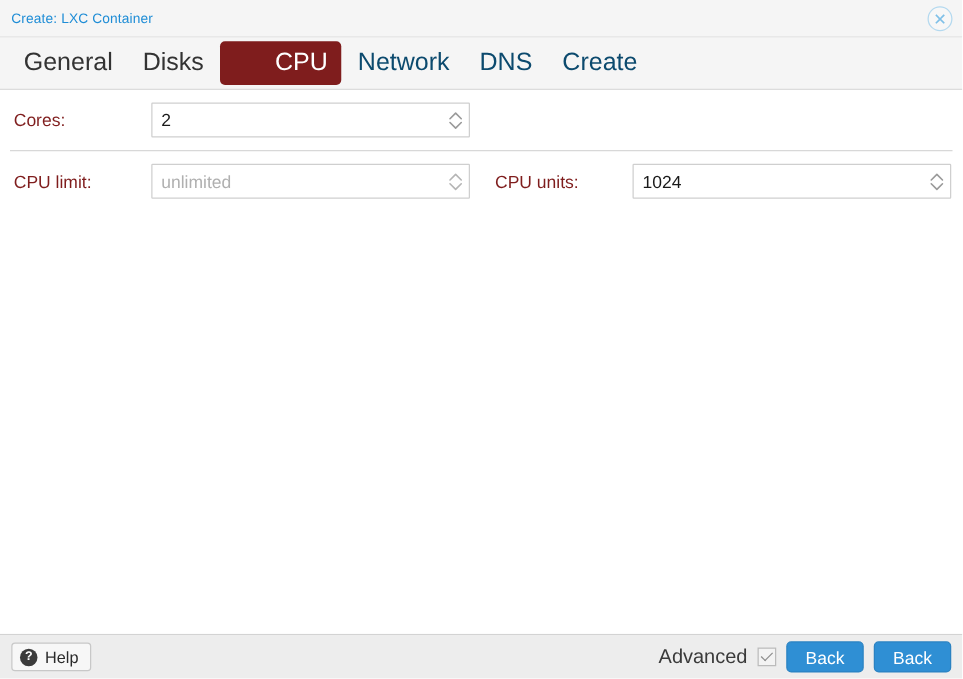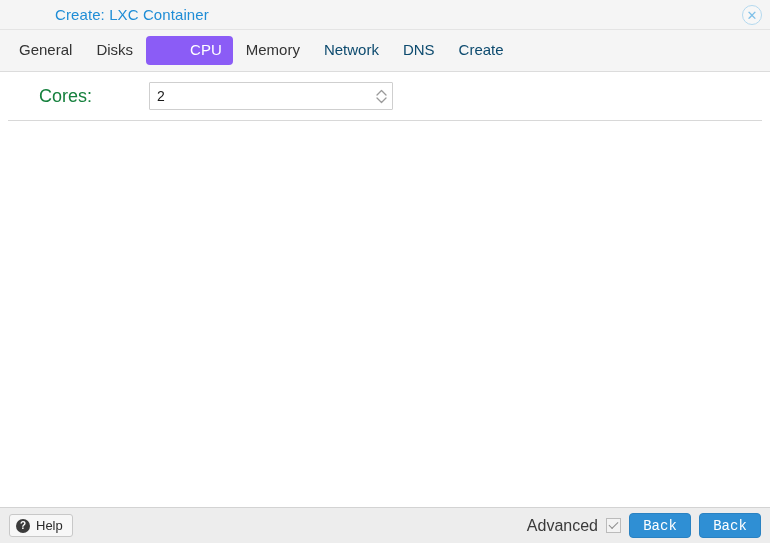--- a/index.html
+++ b/index.html
@@ -25,24 +25,23 @@
     background: #f5f5f5;
     border-bottom: 1px solid #e4e4e4;
     display: flex;
     align-items: center;
     padding: 0 6px 0 9px;
     flex: 0 0 auto;
     position: relative;
   }
   .title-text {
     color: #1f8dd6;
-    font-size: 15px;
+    font-size: 11px;
     letter-spacing: 0.1px;
     white-space: nowrap;
-    margin-left: 46px;
   }
   .close-btn {
     position: absolute;
     right: 8px; top: 5px;
     width: 20px; height: 20px;
     border-radius: 50%;
     border: 1px solid #b4d9ef;
     color: #7fc0e8;
     display: flex; align-items: center; justify-content: center;
     font-size: 13px; line-height: 1;
@@ -56,30 +55,30 @@
     height: 42px;
     background: #f5f5f5;
     border-bottom: 1px solid #dcdcdc;
     display: flex;
     align-items: center;
     padding: 0 8px;
     gap: 2px;
     flex: 0 0 auto;
   }
   .tab {
-    font-size: 15px;
+    font-size: 20px;
     color: #333333;
     padding: 5px 11px 6px 11px;
     border-radius: 4px;
     cursor: pointer;
     white-space: nowrap;
     line-height: 1.2;
   }
   .tab.active {
-    background: #8b5cf6;
+    background: #7f1d1d;
     color: #ffffff;
     padding-left: 44px;
   }
   .tab.disabled {
     color: #0c4a6e;
     cursor: default;
   }
 
   
   .content {
@@ -95,27 +94,26 @@
     padding: 0 8px;
     height: 48px;
   }
   .field-group {
     display: flex;
     align-items: center;
     width: 385px;
     flex: 0 0 auto;
   }
   .field-label {
-    font-size: 18px;
-    color: #15803d;
+    font-size: 14px;
+    color: #7f1d1d;
     width: 113px;
     flex: 0 0 auto;
     padding-left: 3px;
     white-space: nowrap;
-    margin-left: 28px;
   }
   .input-wrap {
     position: relative;
     flex: 1 1 auto;
     max-width: 255px;
   }
   .spin-input {
     width: 100%;
     height: 28px;
     border: 1px solid #cfcfcf;
@@ -204,21 +202,21 @@
     border-left: 1.6px solid #8e8e8e;
     border-bottom: 1.6px solid #8e8e8e;
     transform: rotate(-45deg) translate(1px, -1px);
   }
   .btn-primary {
     background: #2f8fd4;
     border: 1px solid #2a82c2;
     border-radius: 4px;
     color: #ffffff;
     font-size: 14px;
-    font-family: Liberation Mono, monospace;
+    font-family: Liberation Sans, sans-serif;
     height: 25px;
     min-width: 62px;
     padding: 0 12px;
     cursor: pointer;
     line-height: 1;
   }
 </style>
 </head>
 <body>
 
@@ -226,21 +224,20 @@
 
   <div class="titlebar">
     <span class="title-text">Create: LXC Container</span>
     <div class="close-btn">✕</div>
   </div>
 
   <div class="tabbar">
     <div class="tab">General</div>
     <div class="tab">Disks</div>
     <div class="tab active">CPU</div>
-    <div class="tab">Memory</div>
     <div class="tab disabled">Network</div>
     <div class="tab disabled">DNS</div>
     <div class="tab disabled">Create</div>
   </div>
 
   <div class="content">
 
     <div class="form-row">
       <div class="field-group">
         <span class="field-label">Cores:</span>
@@ -251,20 +248,47 @@
               <path d="M1 6 L5.5 1.5 L10 6" fill="none" stroke="#9a9a9a" stroke-width="1.3" stroke-linecap="round" stroke-linejoin="round"></path>
               <path d="M1 9 L5.5 13.5 L10 9" fill="none" stroke="#9a9a9a" stroke-width="1.3" stroke-linecap="round" stroke-linejoin="round"></path>
             </svg>
           </div>
         </div>
       </div>
     </div>
 
     <div class="divider"></div>
 
+    <div class="form-row">
+      <div class="field-group">
+        <span class="field-label">CPU limit:</span>
+        <div class="input-wrap">
+          <input class="spin-input" type="text" placeholder="unlimited" style="">
+          <div class="spinner">
+            <svg width="11" height="15" viewBox="0 0 11 15">
+              <path d="M1 6 L5.5 1.5 L10 6" fill="none" stroke="#b5b5b5" stroke-width="1.3" stroke-linecap="round" stroke-linejoin="round"></path>
+              <path d="M1 9 L5.5 13.5 L10 9" fill="none" stroke="#b5b5b5" stroke-width="1.3" stroke-linecap="round" stroke-linejoin="round"></path>
+            </svg>
+          </div>
+        </div>
+      </div>
+
+      <div class="field-group">
+        <span class="field-label">CPU units:</span>
+        <div class="input-wrap">
+          <input class="spin-input" type="text" value="1024" style="">
+          <div class="spinner">
+            <svg width="11" height="15" viewBox="0 0 11 15">
+              <path d="M1 6 L5.5 1.5 L10 6" fill="none" stroke="#9a9a9a" stroke-width="1.3" stroke-linecap="round" stroke-linejoin="round"></path>
+              <path d="M1 9 L5.5 13.5 L10 9" fill="none" stroke="#9a9a9a" stroke-width="1.3" stroke-linecap="round" stroke-linejoin="round"></path>
+            </svg>
+          </div>
+        </div>
+      </div>
+    </div>
 
   </div>
 
   <div class="footer">
     <div class="help-btn">
       <span class="help-icon">?</span>
       <span>Help</span>
     </div>
     <div class="footer-right">
       <span class="adv-label">Advanced</span>

